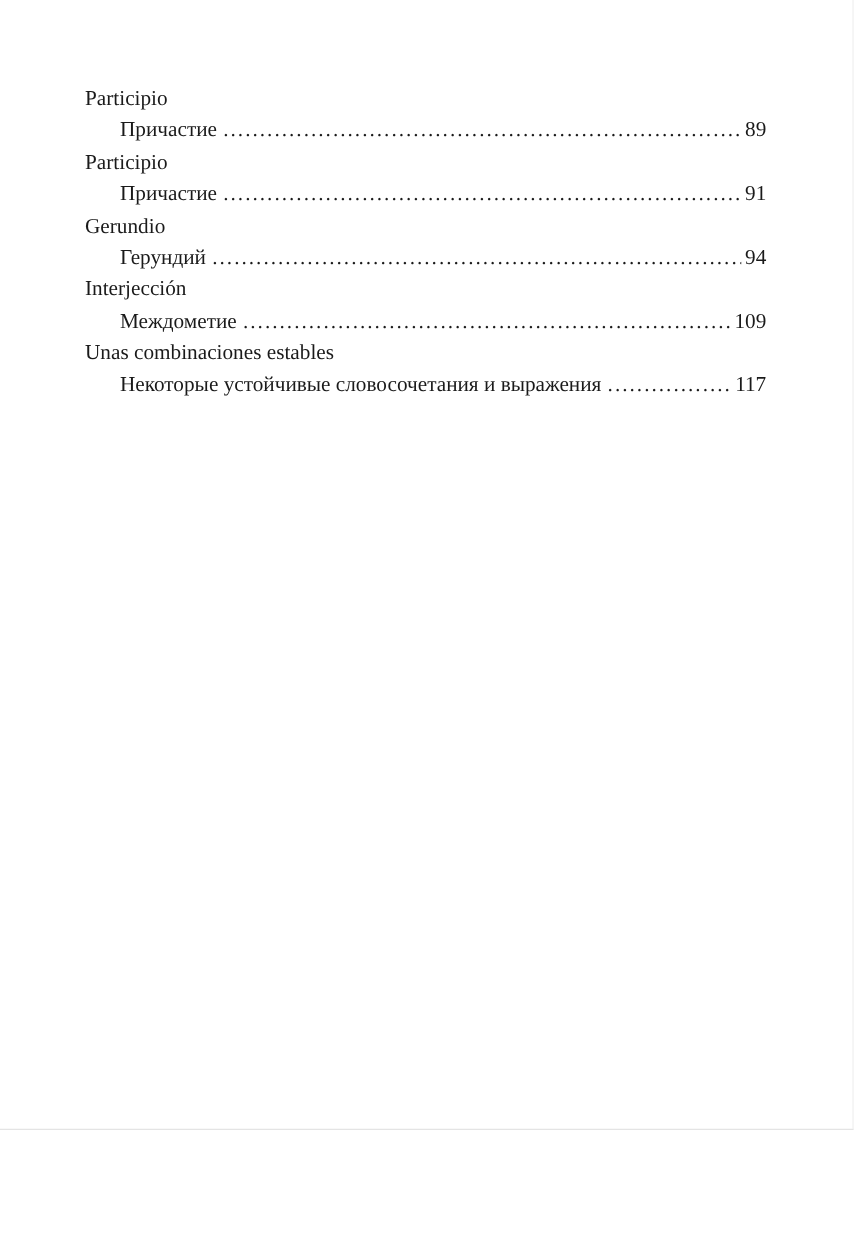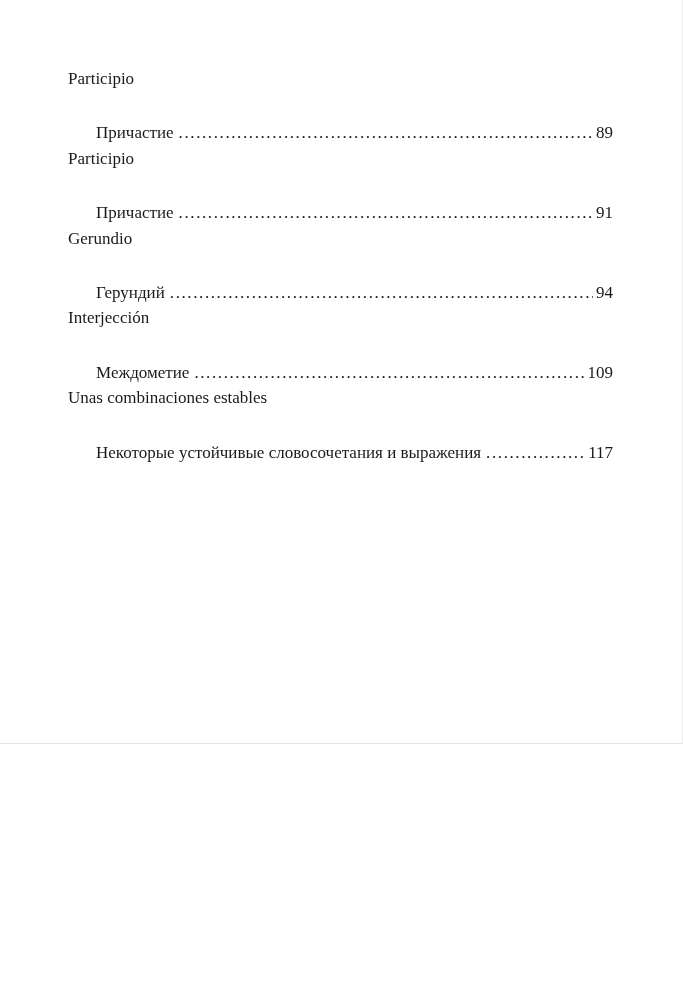--- a/index.html
+++ b/index.html
@@ -3,21 +3,21 @@
 <meta charset="utf-8">
 <style>
   html, body {
     margin: 0;
     padding: 0;
     background: #ffffff;
   }
   .page {
     position: relative;
     width: 683px;
-    height: 744px;
+    height: 904px;
     background: #ffffff;
     box-sizing: border-box;
     border-right: 1px solid #ededed;
     border-bottom: 1px solid #e4e4e4;
     font-family: "Liberation Serif", "DejaVu Serif", serif;
     color: #1a1a1a;
     overflow: hidden;
   }
   .toc {
     position: absolute;
@@ -28,21 +28,21 @@
   .entry {
     margin: 0;
   }
   .term {
     font-size: 17px;
     line-height: 25.4px;
     white-space: nowrap;
   }
   .row {
     display: flex;
-    align-items: flex-end;
+    align-items: center;
     padding-left: 28px;
     font-size: 17px;
     line-height: 25.4px;
   }
   .translation {
     white-space: nowrap;
     flex: 0 0 auto;
   }
   .leader {
     flex: 1 1 auto;
@@ -52,21 +52,20 @@
     min-width: 10px;
   }
   .leader::after {
     content: "...................................................................................................................................................";
     letter-spacing: 1.6px;
   }
   .page-num {
     flex: 0 0 auto;
     white-space: nowrap;
     text-align: right;
-    margin-top: 29px;
   }
 </style>
 </head>
 <body>
 
 <div class="page">
   <div class="toc">
   <div class="entry">
     <div class="term">Participio</div>
     <div class="row">

